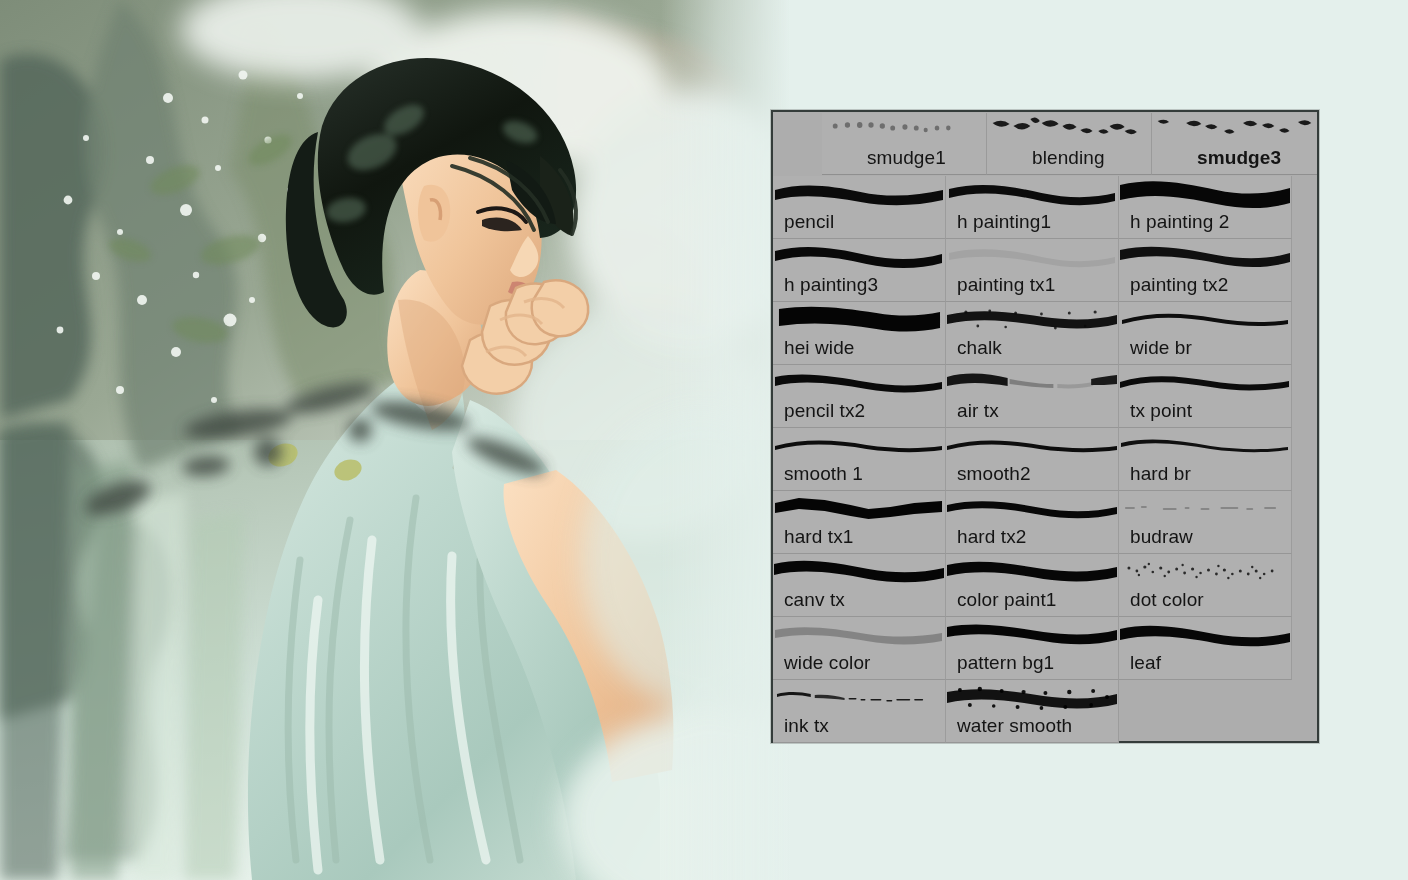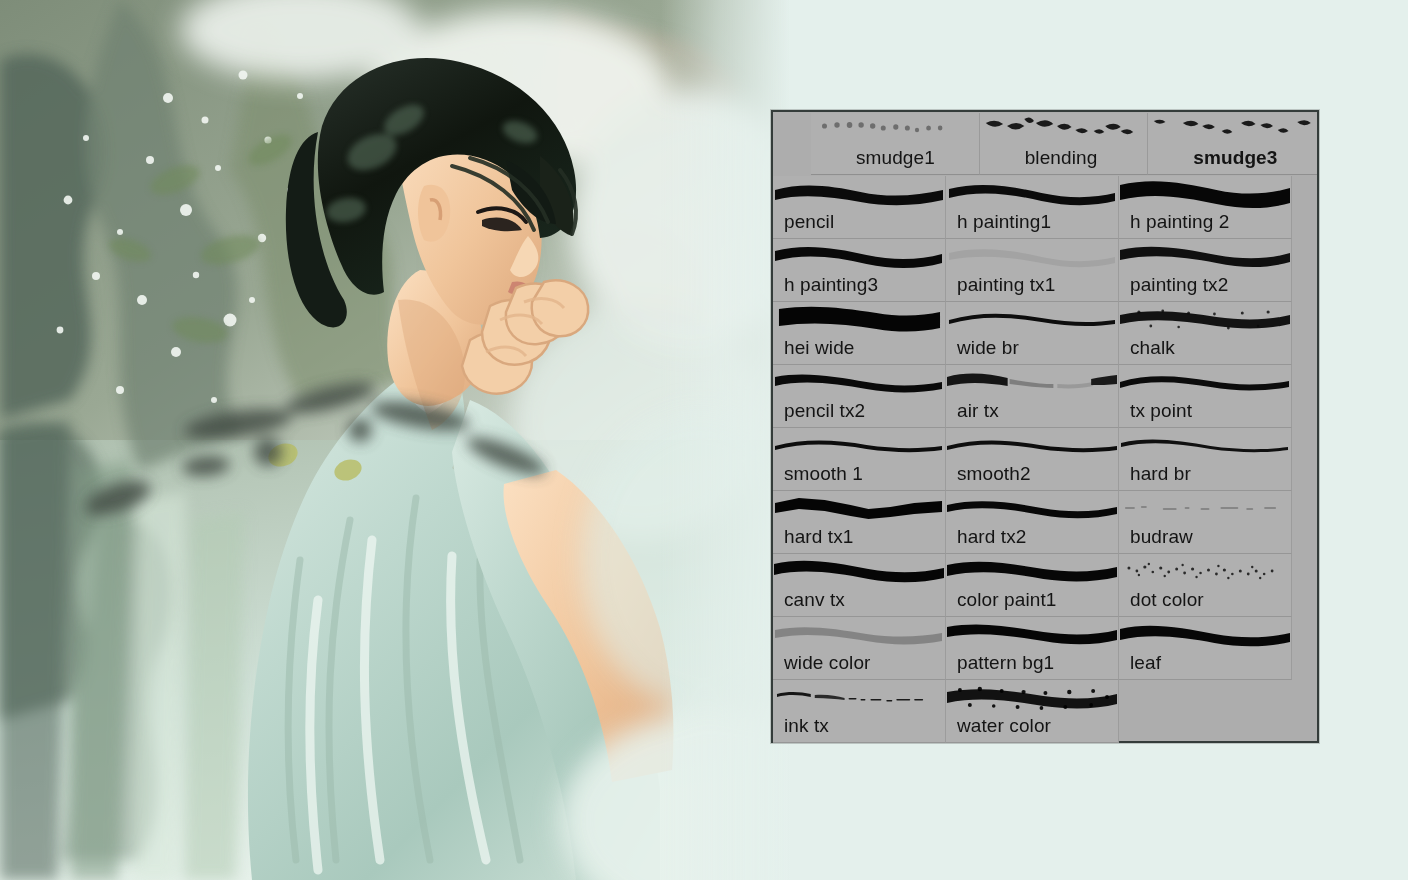--- a/index.html
+++ b/index.html
@@ -34,21 +34,21 @@
   }
   .panel-inner{
     position:absolute;left:0;top:0;right:0;bottom:0;
     padding:1px 0 0 0;
   }
 
   
   .tab-row{
     display:flex;
     height:63px;
-    padding-left:38px;
+    padding-left:49px;
     box-sizing:border-box;
   }
   .tab-cell{
     width:174px;height:62px;
     background:#b0b0b0;
     border-right:1px solid #9a9a9a;
     border-bottom:1px solid #8f8f8f;
     position:relative;
     box-sizing:border-box;
     overflow:hidden;
@@ -412,47 +412,47 @@
       </div>
 
       <div class="cell">
         <div class="stroke">
           <svg viewBox="0 0 173 34" preserveAspectRatio="none">
               <path d="M6 7 C40 2 72 6 104 11 C128 15 150 14 168 10 L168 26 C150 30 128 31 104 27 C72 22 40 19 6 24 Z" fill="#050505"></path>
             </svg>
         </div>
         <div class="cell-label">hei wide</div>
       </div>
-      <div class="cell">
-        <div class="stroke">
-          <svg viewBox="0 0 173 34" preserveAspectRatio="none">
-              <path d="M3 18 C34 9 66 11 96 16 C124 21 150 21 170 18 L170 22 C150 25 124 25 96 20 C66 15 34 13 3 22 Z" fill="#0d0d0d"></path>
-            </svg>
-        </div>
-        <div class="cell-label">wide br</div>
-      </div>
       <div class="cell col3">
         <div class="stroke">
           <svg viewBox="0 0 173 34" preserveAspectRatio="none">
             <path d="M1 13 C34 6 66 10 98 15 C126 19 152 18 172 13 L172 22 C152 27 126 28 98 24 C66 19 34 15 1 22 Z" fill="#131313"></path>
             <g fill="#0a0a0a" opacity=".8">
               <circle cx="20" cy="10" r="1.6"></circle>
                 <circle cx="44" cy="9" r="1.4"></circle>
                 <circle cx="70" cy="11" r="1.5"></circle>
               <circle cx="96" cy="12" r="1.4"></circle>
                 <circle cx="124" cy="11" r="1.5"></circle>
                 <circle cx="150" cy="10" r="1.6"></circle>
               <circle cx="32" cy="24" r="1.4"></circle>
                 <circle cx="60" cy="25" r="1.3"></circle>
                 <circle cx="110" cy="26" r="1.4"></circle>
               <circle cx="140" cy="24" r="1.3"></circle>
             </g>
           </svg>
         </div>
         <div class="cell-label">chalk</div>
+      </div>
+      <div class="cell">
+        <div class="stroke">
+          <svg viewBox="0 0 173 34" preserveAspectRatio="none">
+              <path d="M3 18 C34 9 66 11 96 16 C124 21 150 21 170 18 L170 22 C150 25 124 25 96 20 C66 15 34 13 3 22 Z" fill="#0d0d0d"></path>
+            </svg>
+        </div>
+        <div class="cell-label">wide br</div>
       </div>
 
       <div class="cell">
         <div class="stroke">
           <svg viewBox="0 0 173 34" preserveAspectRatio="none">
               <path d="M2 12 C32 6 64 12 94 17 C122 22 148 21 170 17 L170 24 C148 28 122 29 94 24 C64 19 32 14 2 21 Z" fill="#0a0a0a"></path>
             </svg>
         </div>
         <div class="cell-label">pencil tx2</div>
       </div>
@@ -646,20 +646,20 @@
                 <circle cx="24" cy="25" r="2"></circle>
                 <circle cx="48" cy="26" r="1.8"></circle>
               <circle cx="72" cy="27" r="2"></circle>
                 <circle cx="96" cy="28" r="1.9"></circle>
                 <circle cx="120" cy="27" r="2"></circle>
               <circle cx="146" cy="25" r="1.9"></circle>
                 <circle cx="162" cy="17" r="2"></circle>
             </g>
           </svg>
         </div>
-        <div class="cell-label">water color</div>
+        <div class="cell-label">water smooth</div>
       </div>
 
     </div>
 
     <div class="panel-gutter"></div>
   </div>
 </div>
 
 </body></html>

